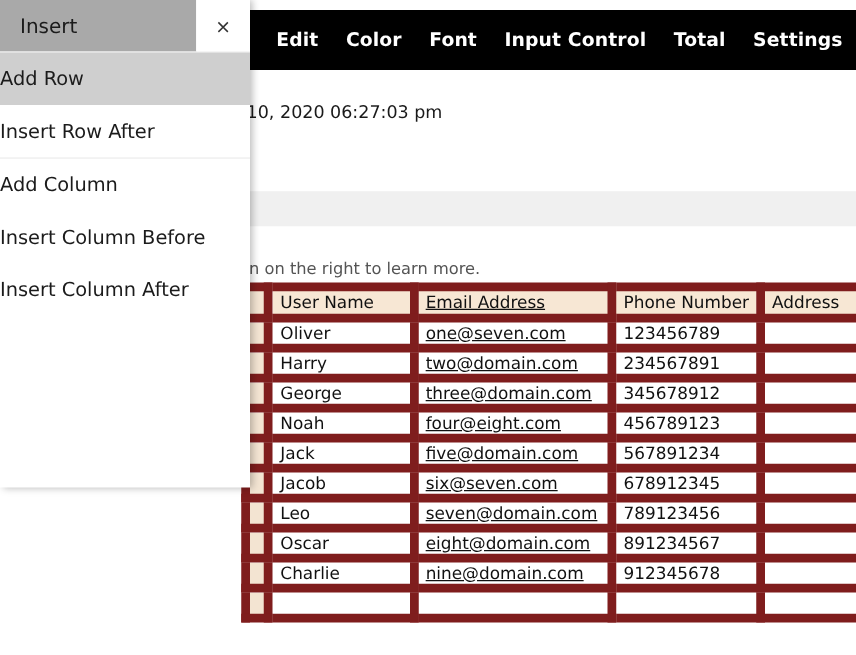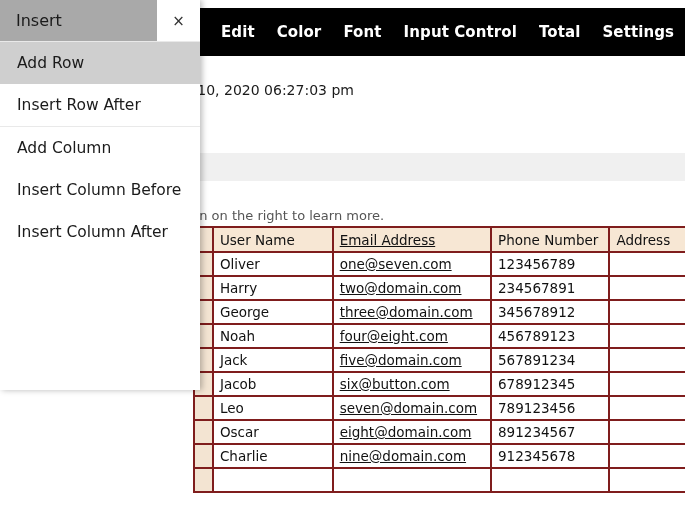--- a/index.html
+++ b/index.html
@@ -82,21 +82,21 @@
     top: 226px;
     width: 500px;
   }
   table.grid {
     border-collapse: collapse;
     table-layout: fixed;
     font-size: 13.5px;
     color: #111111;
   }
   table.grid td, table.grid th {
-    border: 2px solid #7f1d1d;
+    border: 7px solid #7f1d1d;
     height: 24px;
     padding: 0 0 0 6px;
     text-align: left;
     font-weight: normal;
     background: #ffffff;
     box-sizing: border-box;
     overflow: hidden;
     white-space: nowrap;
   }
   table.grid th {
@@ -172,21 +172,20 @@
   }
   .menu-list {
     padding: 0;
     margin: 0;
     list-style: none;
   }
   .menu-item {
     height: 42px;
     display: flex;
     align-items: center;
-    padding-left: 17px;
     box-sizing: border-box;
     font-size: 15.5px;
     color: #1b1b1b;
     cursor: pointer;
     background: #ffffff;
   }
   .menu-item.highlighted {
     background: #cfcfcf;
   }
   .menu-divider {
@@ -262,21 +261,21 @@
             <tr>
               <td class="rowhdr"></td>
               <td class="col-name">Jack</td>
               <td class="col-email">five@domain.com</td>
               <td class="col-phone">567891234</td>
               <td class="col-addr"></td>
             </tr>
             <tr>
               <td class="rowhdr"></td>
               <td class="col-name">Jacob</td>
-              <td class="col-email">six@button.com</td>
+              <td class="col-email">six@seven.com</td>
               <td class="col-phone">678912345</td>
               <td class="col-addr"></td>
             </tr>
             <tr>
               <td class="rowhdr"></td>
               <td class="col-name">Leo</td>
               <td class="col-email">seven@domain.com</td>
               <td class="col-phone">789123456</td>
               <td class="col-addr"></td>
             </tr>

